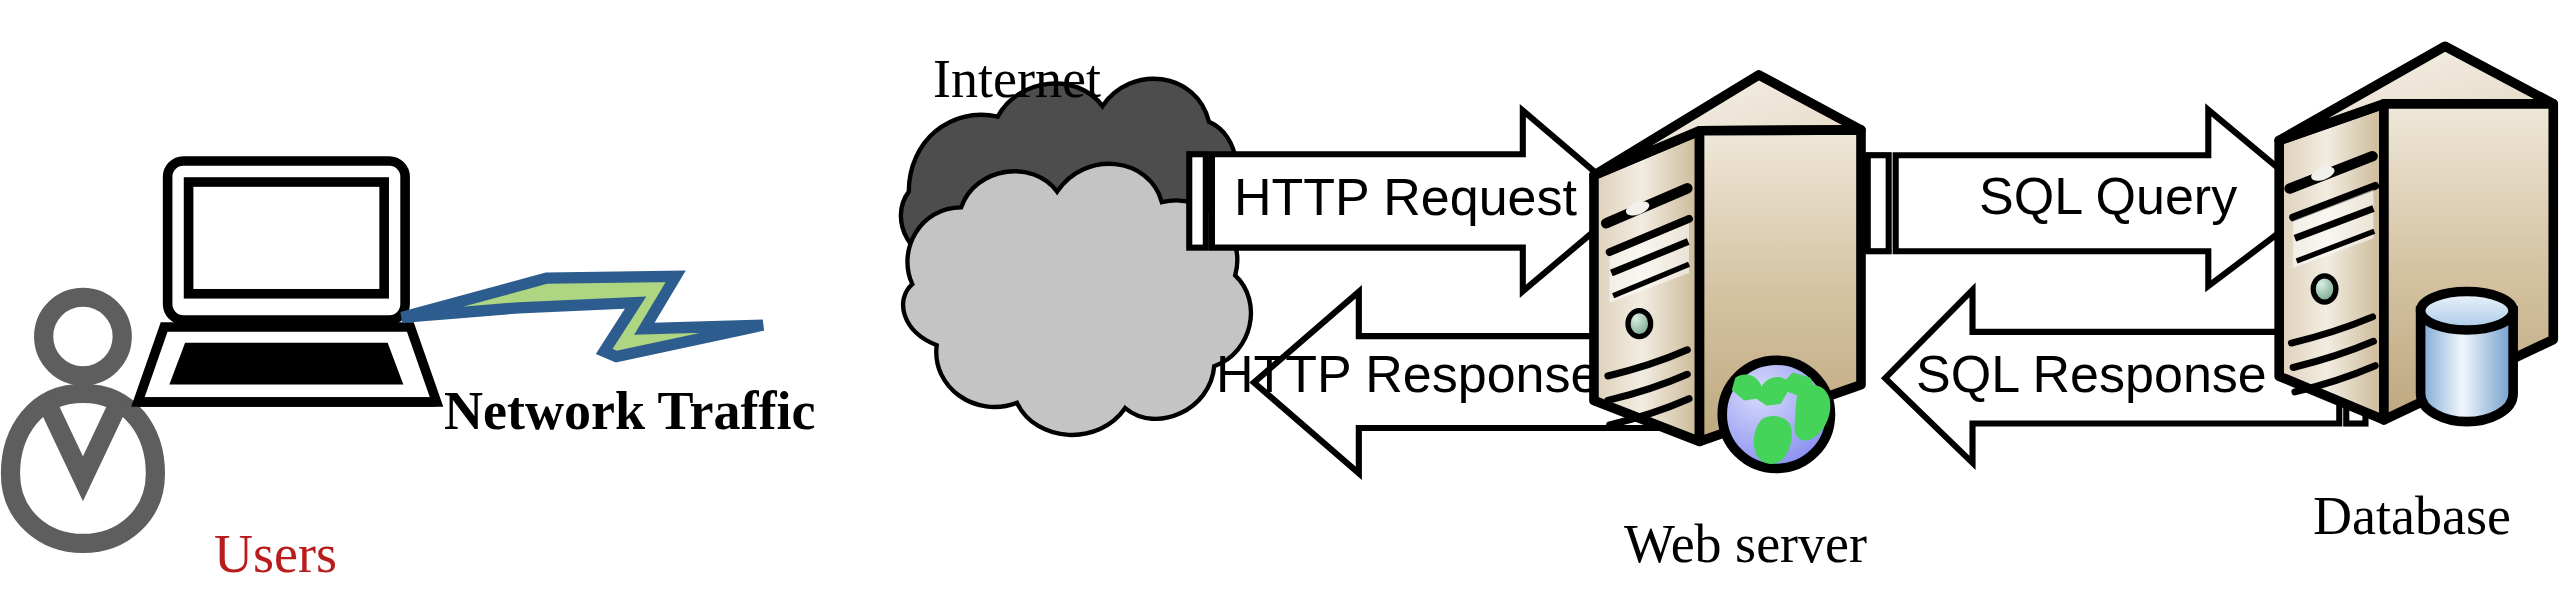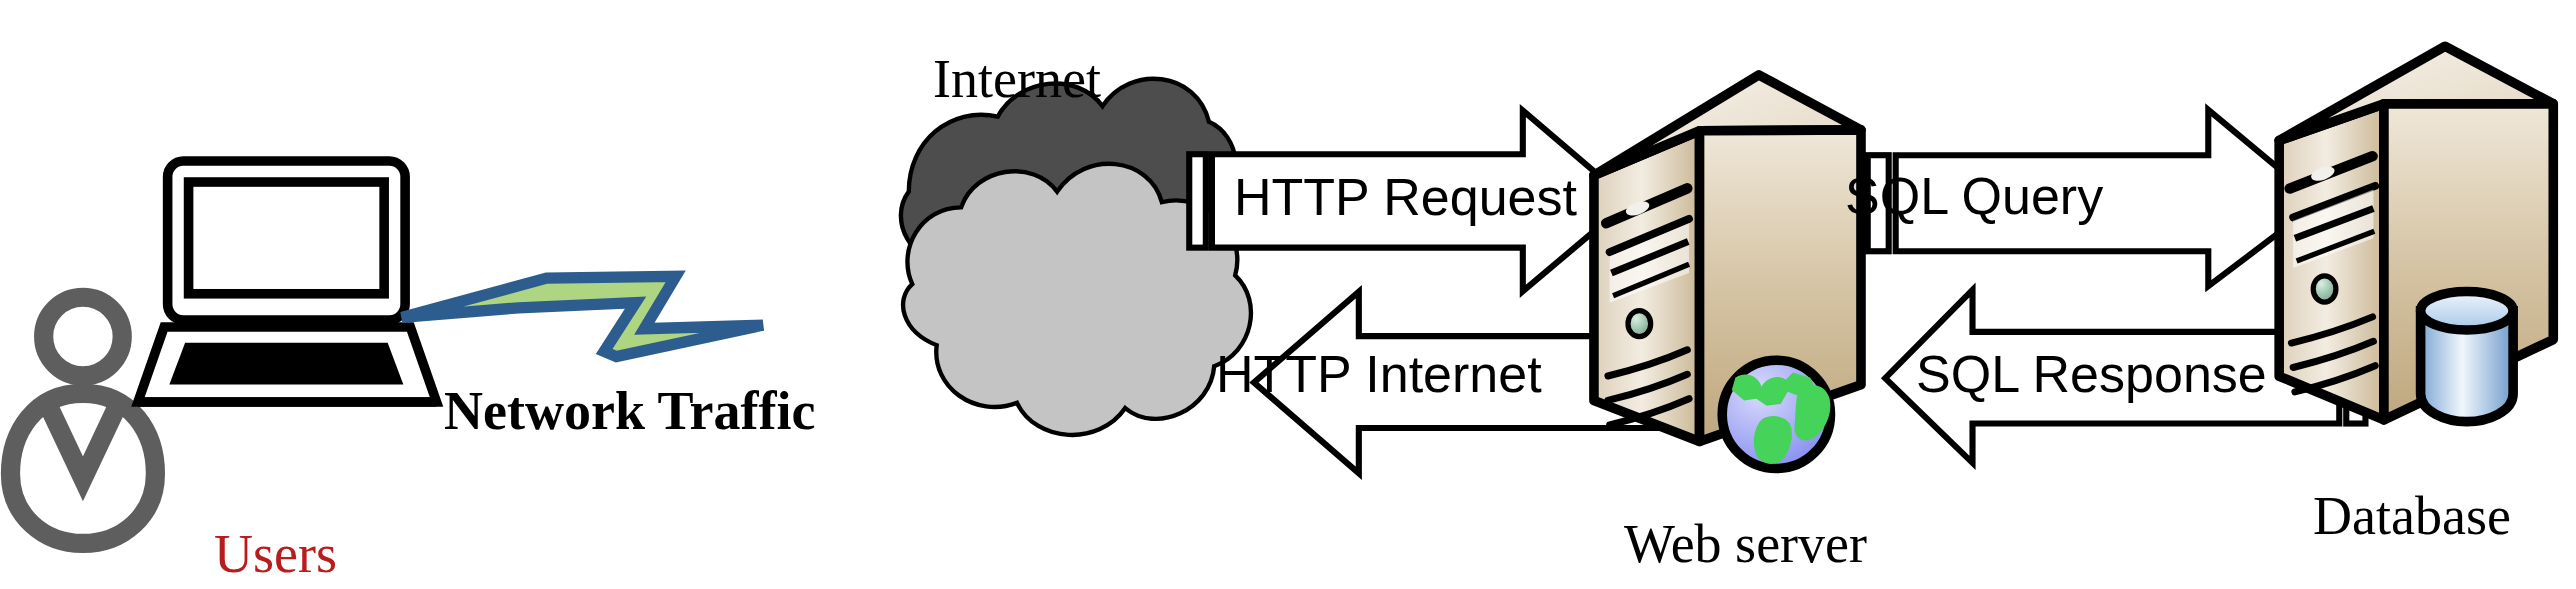--- a/index.html
+++ b/index.html
@@ -34,21 +34,21 @@
   .arrow-text {
     position: absolute;
     font-family: Liberation Sans, sans-serif;
     color: #000000;
     white-space: nowrap;
     font-size: 52px;
     line-height: 1;
   }
   .t-http-req  { left: 1234px; top: 171px; }
   .t-http-res  { left: 1216px; top: 348px; }
-  .t-sql-qry   { left: 1845px; top: 170px; }
+  .t-sql-qry   { left: 1979px; top: 170px; }
   .t-sql-res   { left: 1916px; top: 348px; }
   svg { display: block; overflow: visible; }
 </style>
 </head>
 <body>
 
 <div id="diagram-root">
 
   <svg class="abs" style="left:0px; top:131px;" width="454" height="350" viewBox="0 0 520 400">
 
@@ -135,21 +135,21 @@
     <path d="M 200 55
              L 540 55
              L 540 160
              L 200 160
              L 200 212
              L 80 108
              L 200 4 Z" fill="#ffffff" stroke="#000000" stroke-width="7" stroke-linejoin="miter"></path>
 
     <rect x="552" y="55" width="19" height="105" fill="#ffffff" stroke="#000000" stroke-width="7"></rect>
   </svg>
-  <span class="arrow-text t-http-res">HTTP Internet</span>
+  <span class="arrow-text t-http-res">HTTP Response</span>
 
   <svg class="abs" style="left:1573px; top:44px;" width="288" height="472" viewBox="0 0 330 540">
     <defs>
       <linearGradient id="wsTop" x1="0" y1="0" x2="1" y2="1">
         <stop offset="0%" stop-color="#f7f3ec"></stop>
         <stop offset="100%" stop-color="#e2d6c0"></stop>
       </linearGradient>
       <linearGradient id="wsFace" x1="0" y1="0" x2="1" y2="0">
         <stop offset="0%" stop-color="#ddd0ba"></stop>
         <stop offset="45%" stop-color="#f2ece1"></stop>

